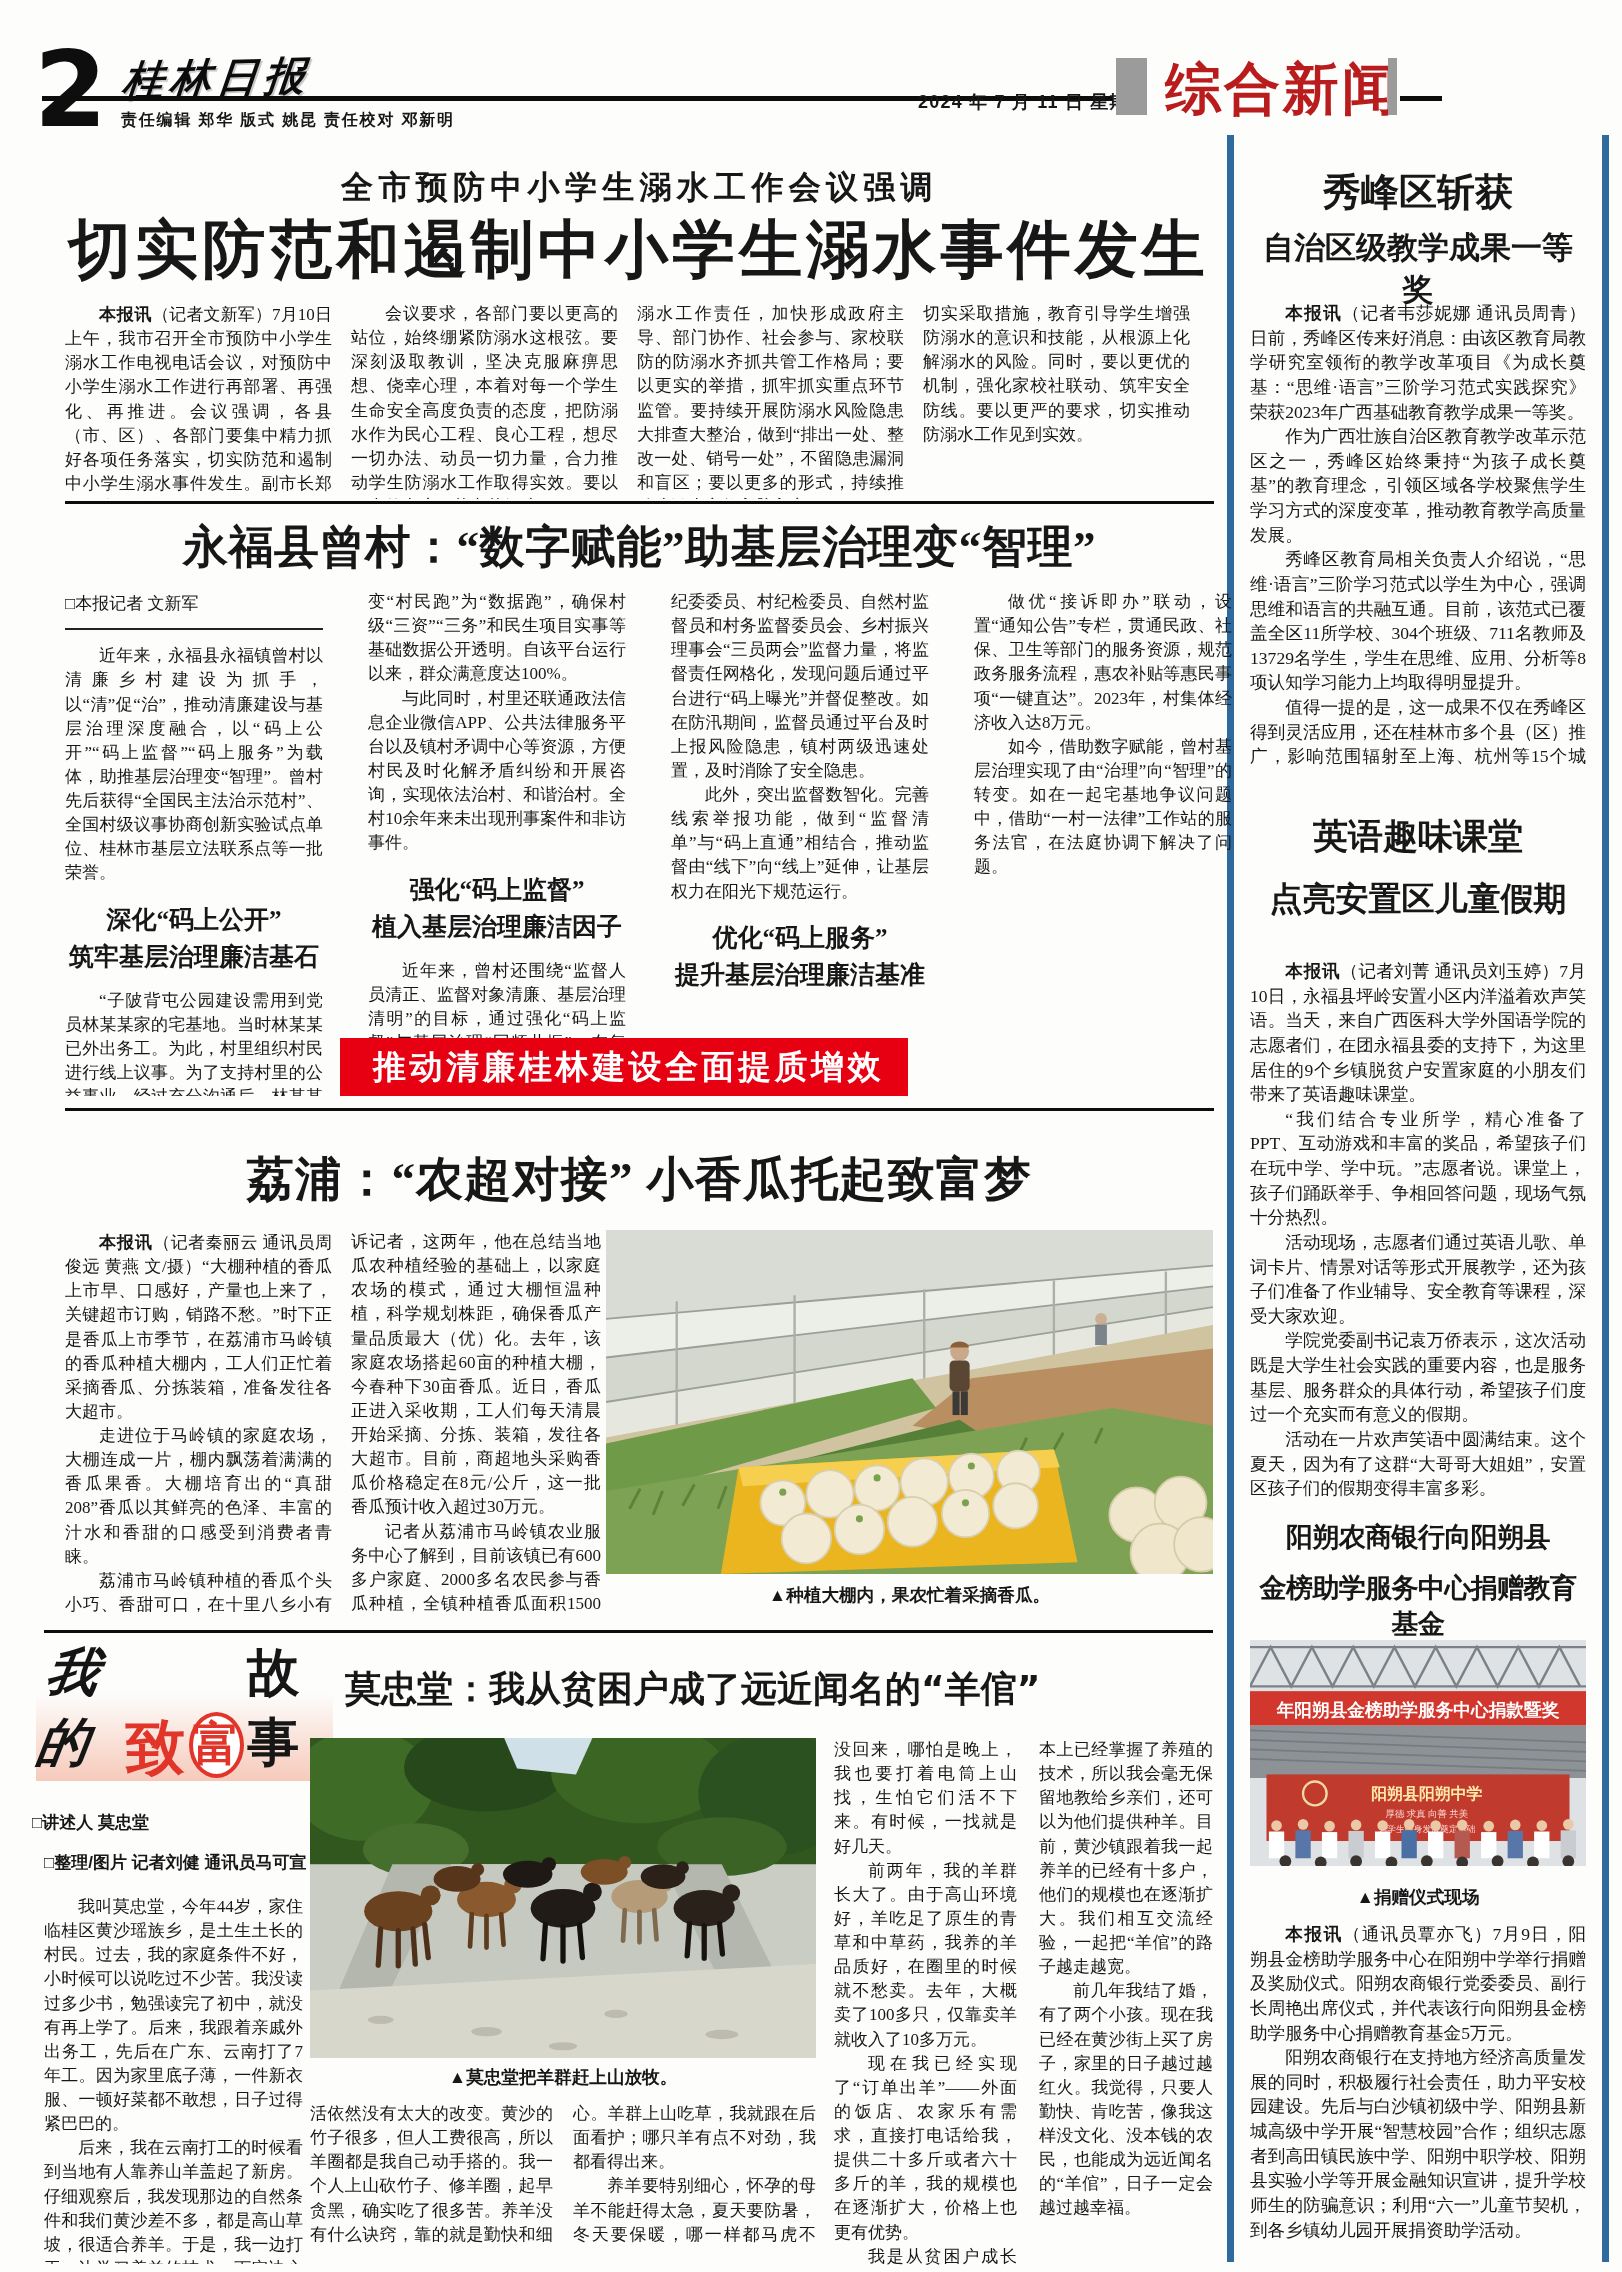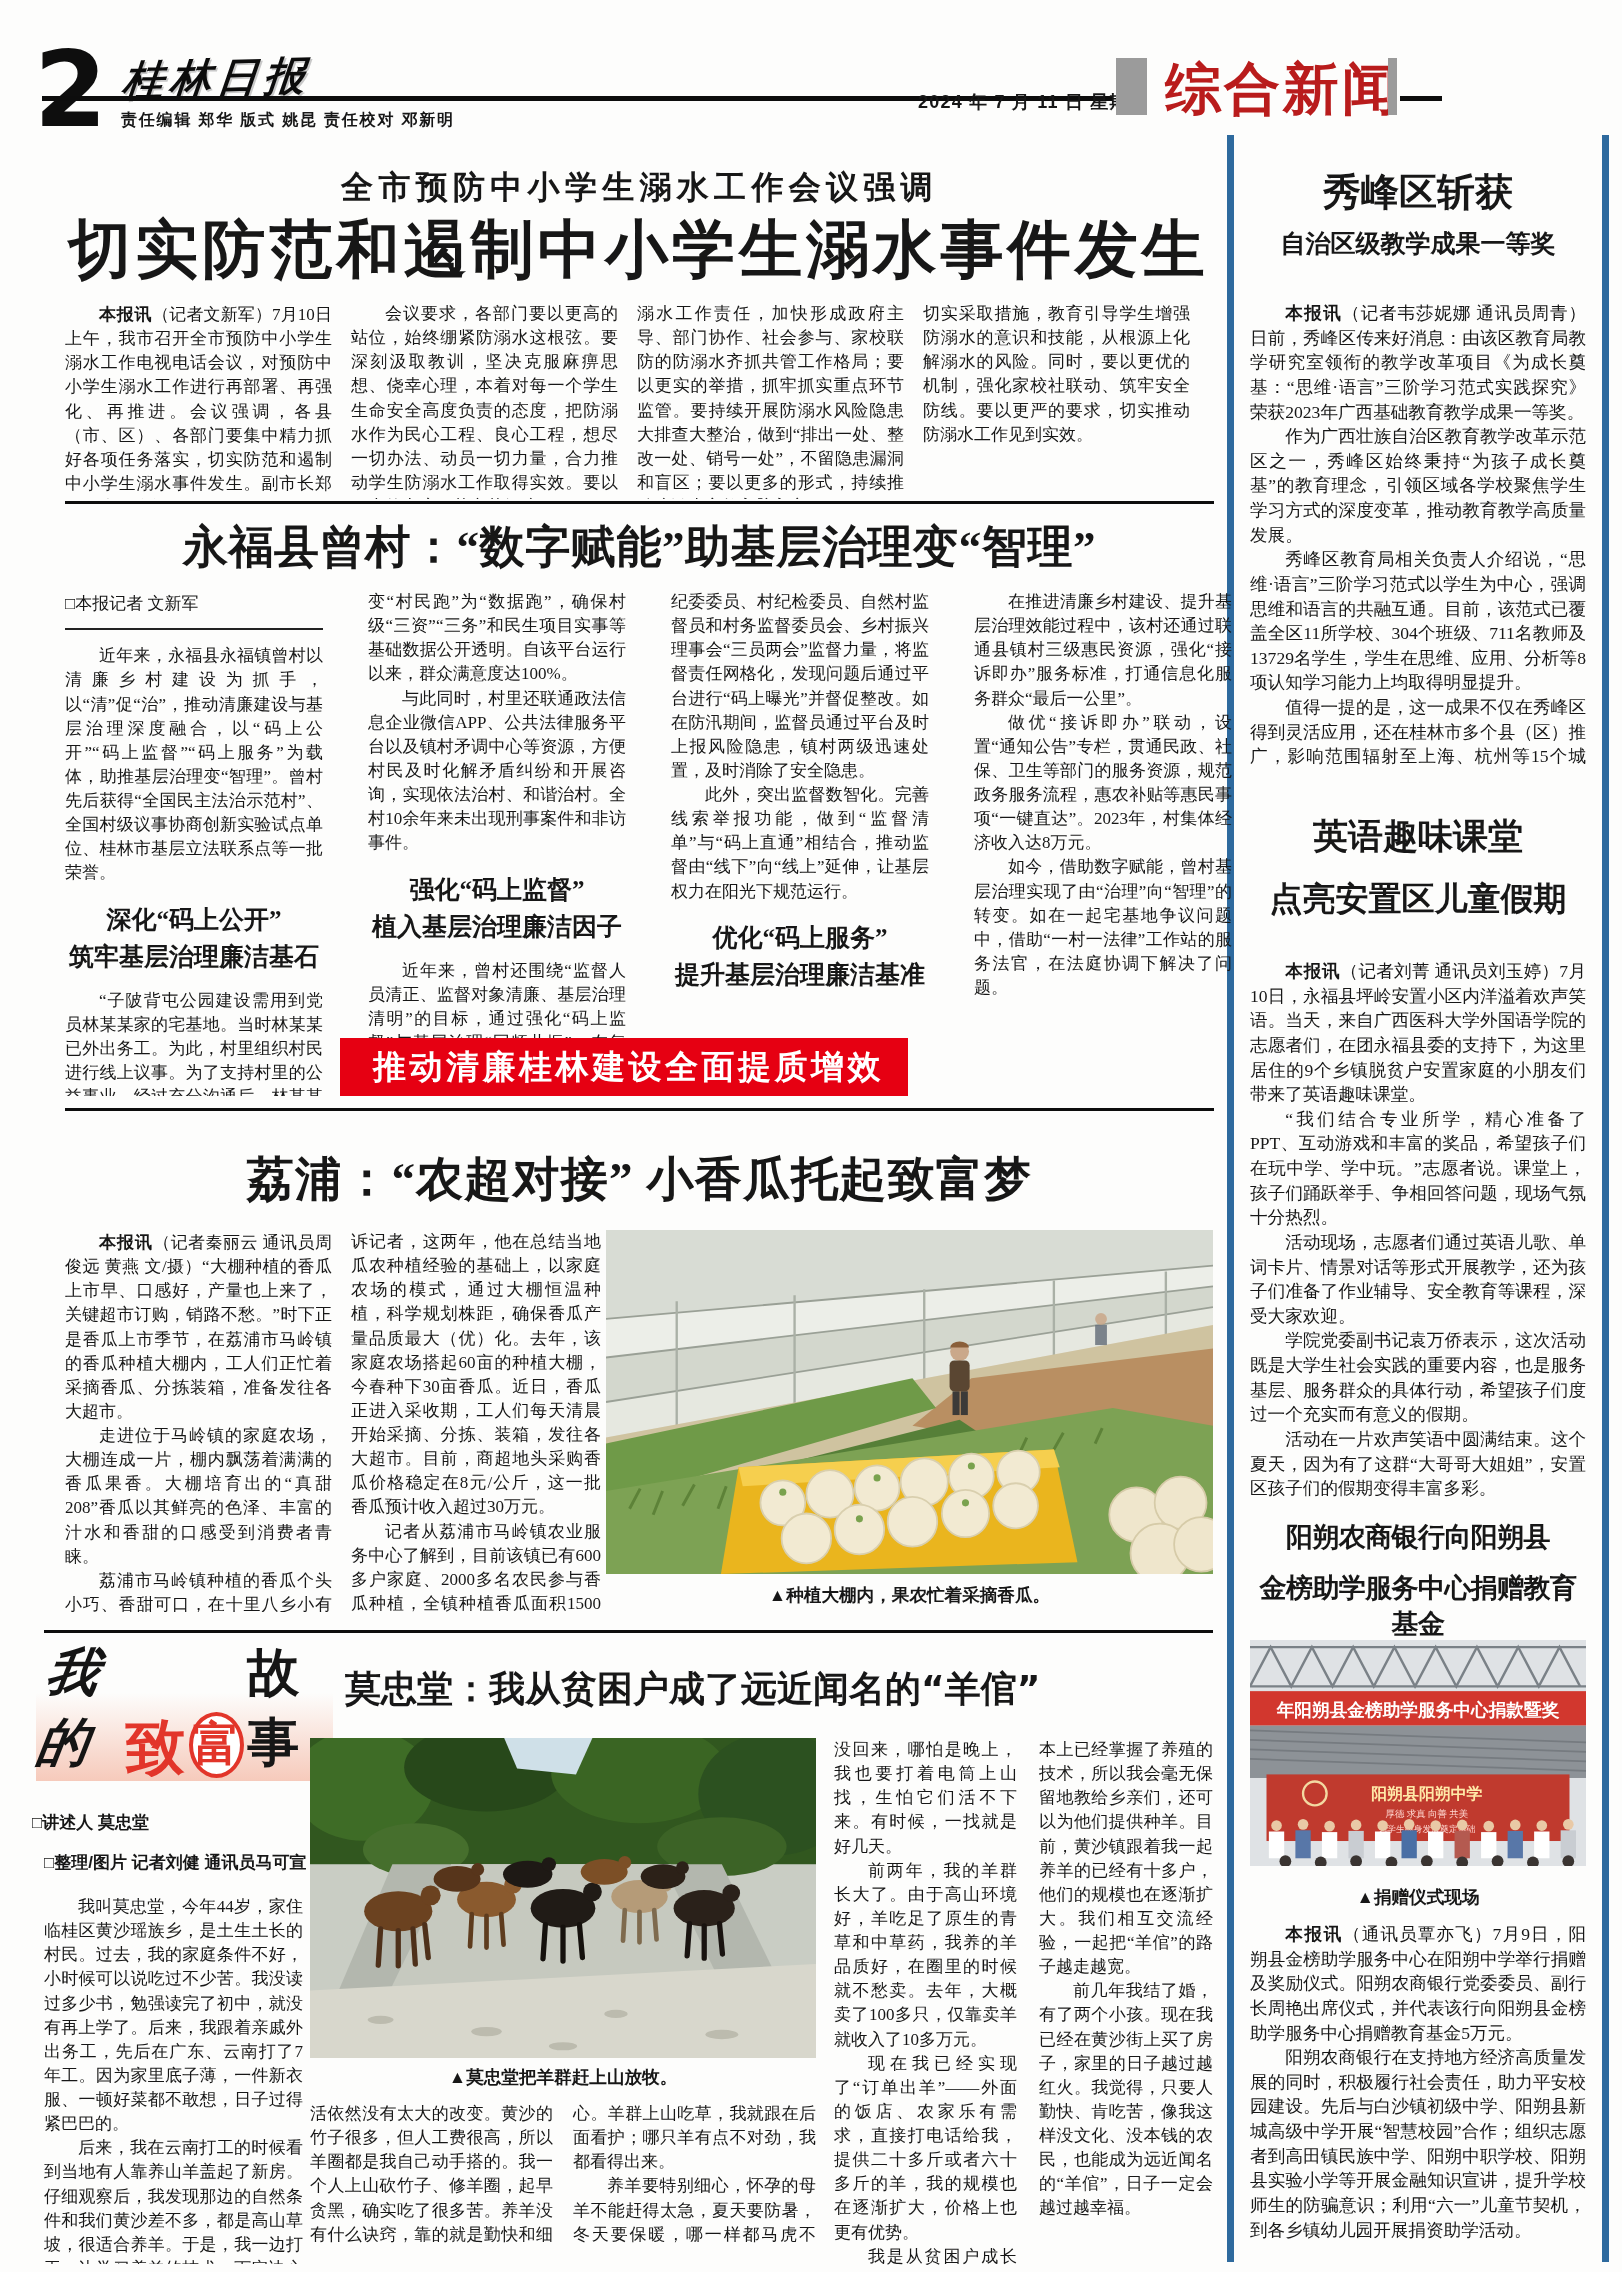--- a/index.html
+++ b/index.html
@@ -40,21 +40,21 @@
   .hl-c { font-size:47px; letter-spacing:1.2px; }
   .hl-d { font-family:"DejaVu Sans", sans-serif; font-weight:900; font-size:36px; white-space:nowrap; }
   .sub { font-size:25px; font-weight:900; text-align:center; line-height:1.5; margin:15.3px 0 13px; }
   .byline-z { font-size:17px; padding:2.4px 0 11.8px; border-bottom:2.4px solid #222; margin-bottom:14px; }
   .byline-d { font-family:"Liberation Sans", sans-serif; font-weight:700; font-size:17px; }
 
   .redbanner { background:#e60012; color:#ffffff; display:flex; align-items:center; justify-content:center;
                font-family:"DejaVu Sans", sans-serif; font-weight:900; font-size:33px; letter-spacing:3.5px; }
 
   
-  .hs1 { font-size:38px; } .hs1b { font-size:25px; }
+  .hs1 { font-size:38px; } .hs1b { font-size:31px; }
   .hs2 { font-size:35px; } .hs2b { font-size:33px; }
   .hs3 { font-size:27px; letter-spacing:-0.6px; }
 
   
   .logo { display:flex; align-items:flex-end; gap:3.5px; padding:8.2px 5.9px 3.5px 5.9px;
           background:linear-gradient(180deg, rgba(255,255,255,0) 30%, #f6cabb 100%); }
   .logo-wode { font-family:"DejaVu Serif", serif; font-style:italic; font-weight:900; font-size:52px;
                transform:skewX(-8deg); color:#151515; }
   .logo-zhi  { font-weight:900; font-size:60px; color:#e2352a; line-height:1; }
   .logo-fu   { width:66px; height:66px; border:4.1px solid #e2352a; border-radius:50%;
@@ -124,21 +124,20 @@
           </div>
       </div>
       <div class="col" style="height:506px;">
         <div>
             <p class="noind">纪委委员、村纪检委员、自然村监督员和村务监督委员会、乡村振兴理事会“三员两会”监督力量，将监督责任网格化，发现问题后通过平台进行“码上曝光”并督促整改。如在防汛期间，监督员通过平台及时上报风险隐患，镇村两级迅速处置，及时消除了安全隐患。</p>
             <p>此外，突出监督数智化。完善线索举报功能，做到“监督清单”与“码上直通”相结合，推动监督由“线下”向“线上”延伸，让基层权力在阳光下规范运行。</p>
           </div>
         <h3 class="sub"><span>优化“码上服务”</span><br><span>提升基层治理廉洁基准</span></h3>
       </div>
       <div class="col" style="height:506px;">
-          <p>在推进清廉乡村建设、提升基层治理效能过程中，该村还通过联通县镇村三级惠民资源，强化“接诉即办”服务标准，打通信息化服务群众“最后一公里”。</p>
           <p>做优“接诉即办”联动，设置“通知公告”专栏，贯通民政、社保、卫生等部门的服务资源，规范政务服务流程，惠农补贴等惠民事项“一键直达”。2023年，村集体经济收入达8万元。</p>
           <p>如今，借助数字赋能，曾村基层治理实现了由“治理”向“智理”的转变。如在一起宅基地争议问题中，借助“一村一法律”工作站的服务法官，在法庭协调下解决了问题。</p>
         </div>
     </div>
     <div class="abs redbanner" style="left:340px; top:1038px; width:568px; height:58px;padding-left:9px;">推动清廉桂林建设全面提质增效</div>
     <div class="abs hrule" style="left:65px; top:1108px; width:1149px; height:2.9px;"></div>
   </section>
 
   <section>
     <div class="abs hl-serif hl-c" style="left:65px; top:1148px; width:1149px;">荔浦：“农超对接” 小香瓜托起致富梦</div>

